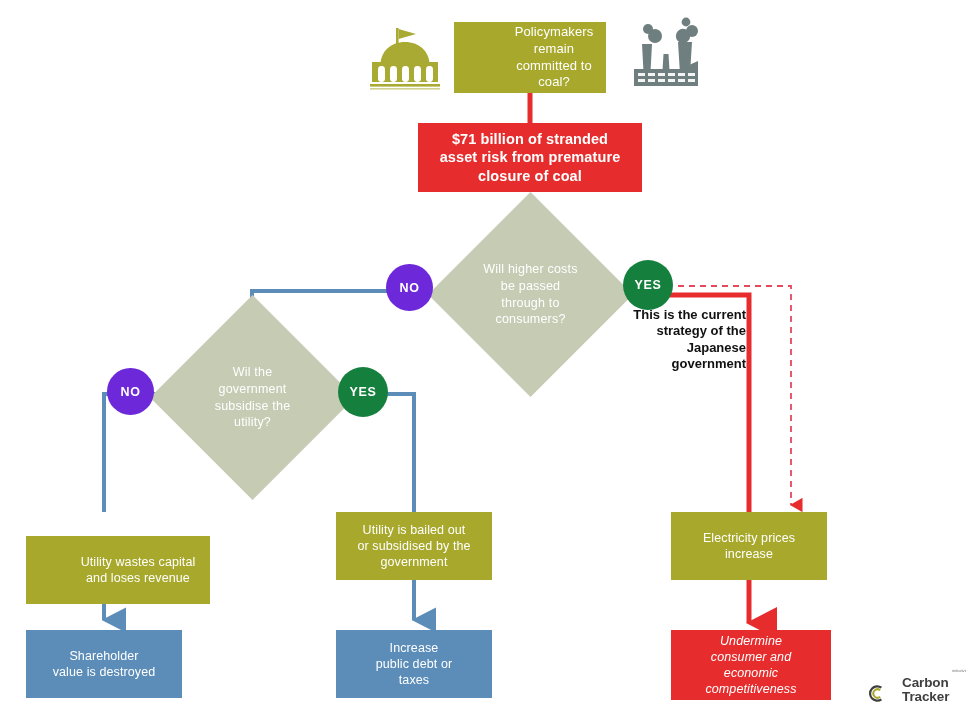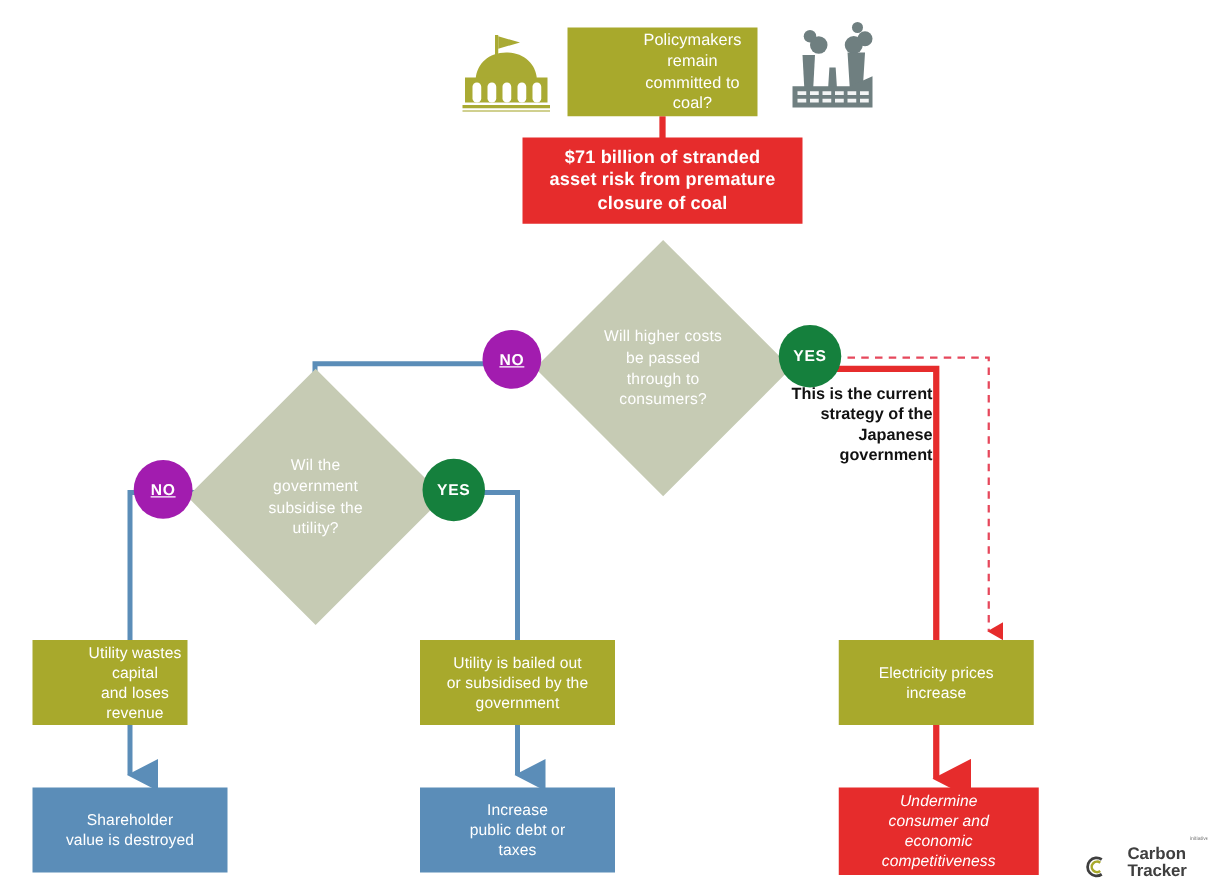--- a/index.html
+++ b/index.html
@@ -68,21 +68,21 @@
   .pill {
     position: absolute;
     border-radius: 50%;
     display: flex;
     align-items: center;
     justify-content: center;
     color: #ffffff;
     font-weight: bold;
     letter-spacing: .6px;
   }
-  .pill.no  { background: #a21caf; text-decoration: underline; }
+  .pill.no  { background: #6d28d9; }
   .pill.yes { background: #15803d; }
 
   
   .annot {
     position: absolute;
     color: #111111;
     font-weight: bold;
     text-align: right;
     line-height: 1.25;
     white-space: pre-line;
@@ -207,25 +207,25 @@
         <rect x="40" y="65" width="7" height="3"></rect>
         <rect x="50" y="65" width="7" height="3"></rect>
         <rect x="60" y="65" width="7" height="3"></rect>
       </g>
     </svg>
   </div>
 
   <div class="box olive" style="left:454px; top:22px; width:152px; height:71px; font-size:13px;padding-left:48px;">Policymakers remain
 committed to coal?</div>
 
-  <div class="box red" style="left:418px; top:110px; width:224px; height:69px; font-size:14.5px; font-weight:bold;">$71 billion of stranded
+  <div class="box red" style="left:418px; top:123px; width:224px; height:69px; font-size:14.5px; font-weight:bold;">$71 billion of stranded
 asset risk from premature
 closure of coal</div>
 
-  <div class="box olive" style="left:26px; top:512px; width:124px; height:68px; font-size:12.5px;padding-left:40px;">Utility wastes capital
+  <div class="box olive" style="left:26px; top:536px; width:184px; height:68px; font-size:12.5px;padding-left:40px;">Utility wastes capital
 and loses revenue</div>
 
   <div class="box olive" style="left:336px; top:512px; width:156px; height:68px; font-size:12.5px;">Utility is bailed out
 or subsidised by the
 government</div>
 
   <div class="box olive" style="left:671px; top:512px; width:156px; height:68px; font-size:12.5px;">Electricity prices
 increase</div>
 
   <div class="box blue" style="left:26px; top:630px; width:156px; height:68px; font-size:12.5px;">Shareholder

